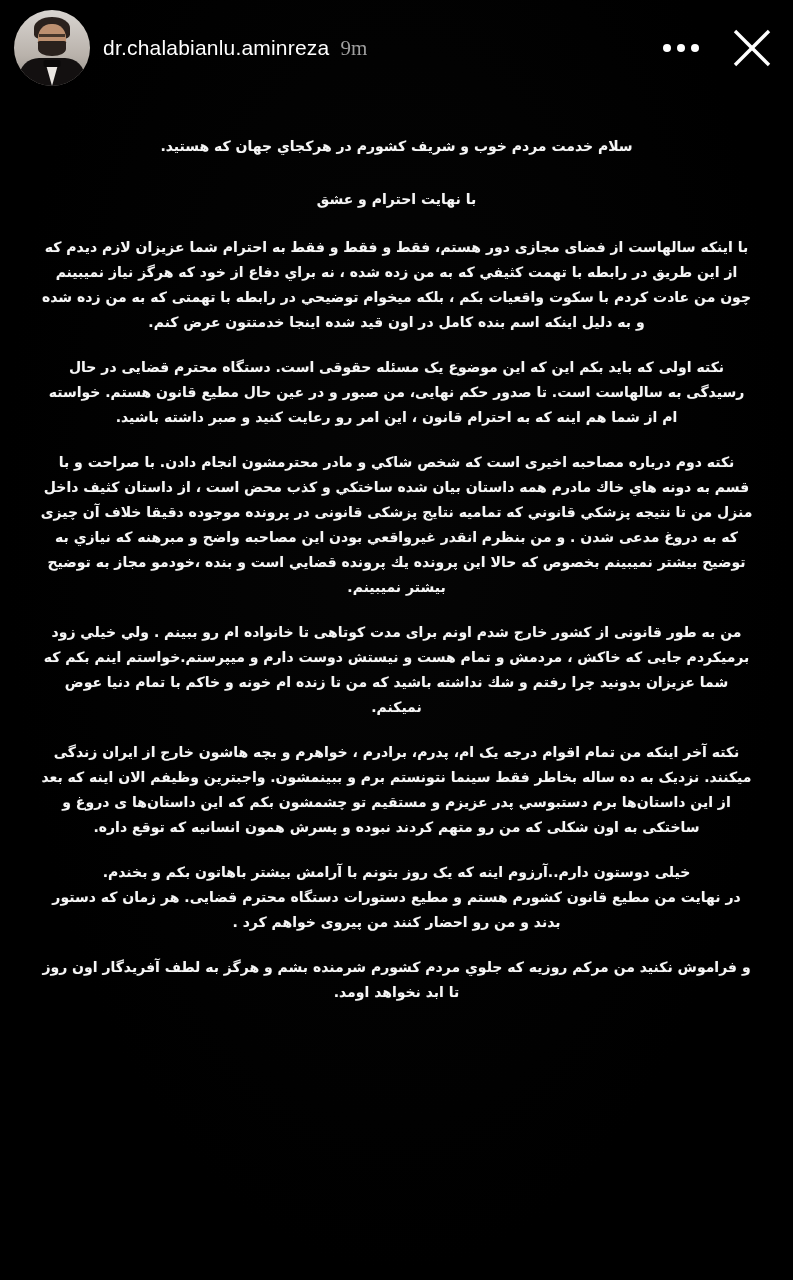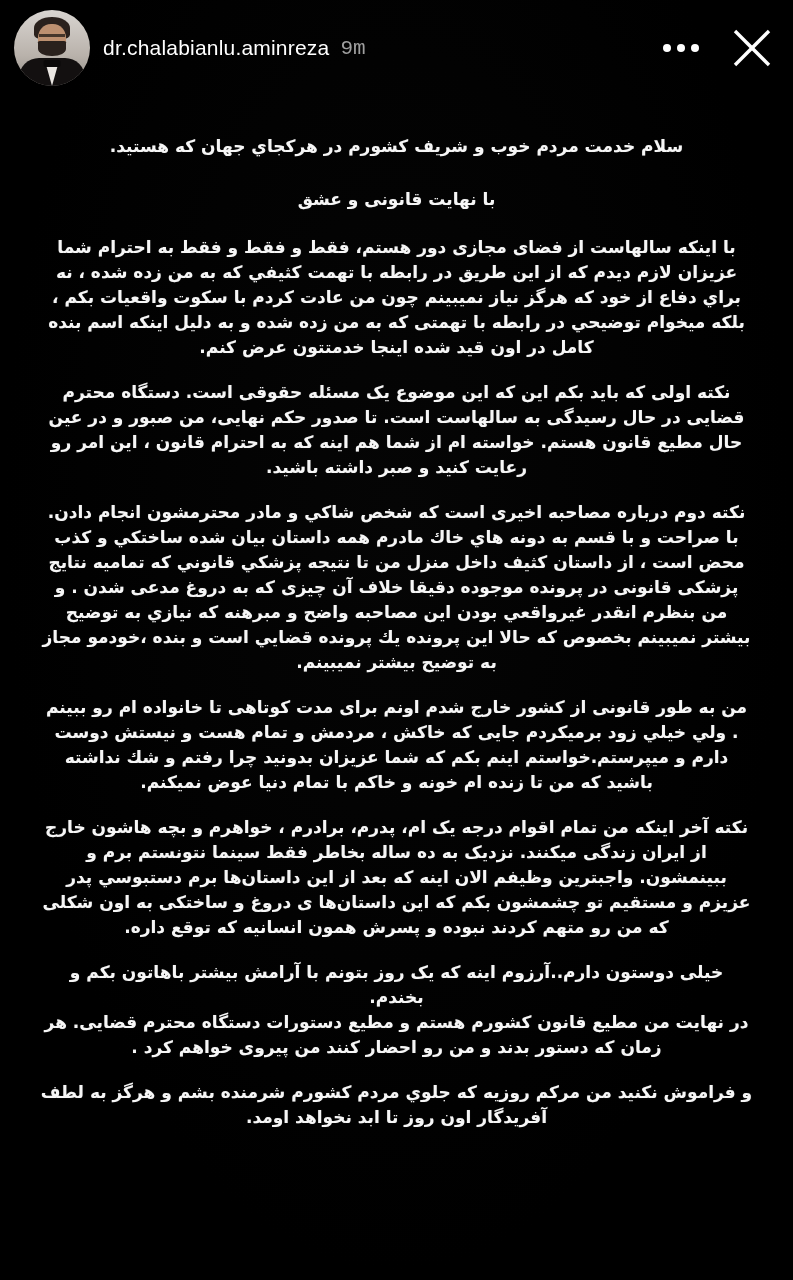--- a/index.html
+++ b/index.html
@@ -44,42 +44,42 @@
     color: #fff;
     font-size: 21px;
     font-weight: normal;
     font-family: "Liberation Sans", sans-serif;
     letter-spacing: .2px;
   }
   .timestamp {
     margin-left: 11px;
     color: #9f9f9f;
     font-size: 21px;
-    font-family: Liberation Mono, monospace;
+    font-family: Liberation Serif, serif;
   }
   .header-actions {
     margin-left: auto;
     display: flex; align-items: center;
     gap: 30px;
     padding-right: 4px;
   }
   .more-btn { display: flex; gap: 6px; align-items: center; cursor: pointer; padding: 8px 0; }
   .more-btn .dot { width: 8px; height: 8px; border-radius: 50%; background: #fff; }
   .close-btn { cursor: pointer; display: flex; align-items: center; }
 
   
   .story-body {
     position: absolute;
     top: 134px; left: 0; right: 0;
     padding: 0 40px;
     direction: rtl;
     text-align: center;
     color: #f6f6f6;
     font-weight: bold;
-    font-size: 17px;
+    font-size: 14px;
     line-height: 25px;
     text-shadow: 0 0 1px rgba(255,255,255,.25);
   }
   .block { margin: 0 0 20px 0; }
   .block.greeting   { margin-bottom: 28px; }
   .block.subgreet   { margin-bottom: 23px; }
   .block.no-gap     { margin-bottom: 0; }
 </style>
 </head>
 <body>
@@ -109,21 +109,21 @@
         <svg width="46" height="46" viewBox="0 0 46 46">
           <line x1="6" y1="6" x2="40" y2="40" stroke="#ffffff" stroke-width="3.4"></line>
           <line x1="40" y1="6" x2="6" y2="40" stroke="#ffffff" stroke-width="3.4"></line>
         </svg>
       </div>
     </div>
   </div>
 
   <div class="story-body">
     <div class="block greeting">سلام خدمت مردم خوب و شریف کشورم در هرکجاي جهان که هستید.</div>
-    <div class="block subgreet">با نهایت قانونی و عشق</div>
+    <div class="block subgreet">با نهایت احترام و عشق</div>
     <div class="block">با اینکه سالهاست  از فضای مجازی دور هستم،  فقط و فقط و فقط  به احترام شما عزیزان لازم دیدم که از این طریق در رابطه با تهمت کثیفي که به من زده شده ، نه براي دفاع از خود که هرگز نیاز نمیبینم چون من عادت کردم با سکوت واقعیات بکم ، بلکه میخوام توضیحي در رابطه با تهمتی که به من زده شده و به دلیل اینکه اسم بنده کامل در اون قید شده اینجا خدمتتون عرض کنم.</div>
     <div class="block">نکته اولی که باید بکم این که این موضوع یک مسئله حقوقی است. دستگاه محترم قضایی در حال رسیدگی به سالهاست است. تا صدور حکم نهایی، من صبور و در عین حال مطیع قانون هستم. خواسته ام از شما هم اینه که به احترام قانون ، این امر رو رعایت کنید و صبر داشته باشید.</div>
     <div class="block">نکته دوم  درباره مصاحبه اخیری است که شخص شاکي و مادر محترمشون انجام دادن. با صراحت و با قسم به دونه هاي خاك مادرم همه داستان بیان شده ساختکي و کذب محض است ، از داستان کثیف داخل منزل من تا نتیجه پزشکي قانوني که تمامیه نتایج پزشکی قانونی در پرونده موجوده دقیقا خلاف آن  چیزی که به دروغ مدعی شدن . و من بنظرم انقدر غیرواقعي بودن این مصاحبه واضح  و مبرهنه که نیازي به توضیح بیشتر نمیبینم بخصوص که حالا این پرونده یك پرونده قضایي است و بنده  ،خودمو  مجاز به توضیح بیشتر نمیبینم.</div>
     <div class="block">من به طور قانونی از کشور خارج شدم اونم برای مدت کوتاهی تا خانواده ام رو ببینم . ولي خیلي زود برمیکردم جایی که خاکش ، مردمش و تمام هست و نیستش دوست دارم و میپرستم.خواستم اینم بکم که شما عزیزان بدونید چرا رفتم و شك نداشته باشید که من تا زنده ام خونه و خاکم با تمام دنیا عوض نمیکنم.</div>
     <div class="block">نکته آخر اینکه من تمام اقوام درجه یک ام، پدرم، برادرم ، خواهرم و بچه هاشون خارج از ایران زندگی میکنند. نزدیک به ده ساله بخاطر فقط سینما نتونستم برم و ببینمشون. واجبترین وظیفم الان اینه که بعد از این داستان‌ها برم دستبوسي پدر عزیزم و مستقیم تو چشمشون بکم که این داستان‌ها ی دروغ و ساختکی به اون شکلی که من رو متهم کردند نبوده و پسرش همون انسانیه که توقع داره.</div>
     <div class="block no-gap">خیلی دوستون دارم..آرزوم اینه که یک روز بتونم با آرامش بیشتر باهاتون بکم و بخندم.</div>
     <div class="block">در نهایت من مطیع قانون کشورم هستم و مطیع دستورات دستگاه محترم قضایی. هر زمان که دستور بدند و من رو احضار کنند من پیروی خواهم کرد .</div>
     <div class="block no-gap">و فراموش نکنید من مرکم روزیه که جلوي مردم کشورم شرمنده بشم و هرگز به لطف آفریدگار اون روز تا ابد نخواهد اومد.</div>
 
   </div>

